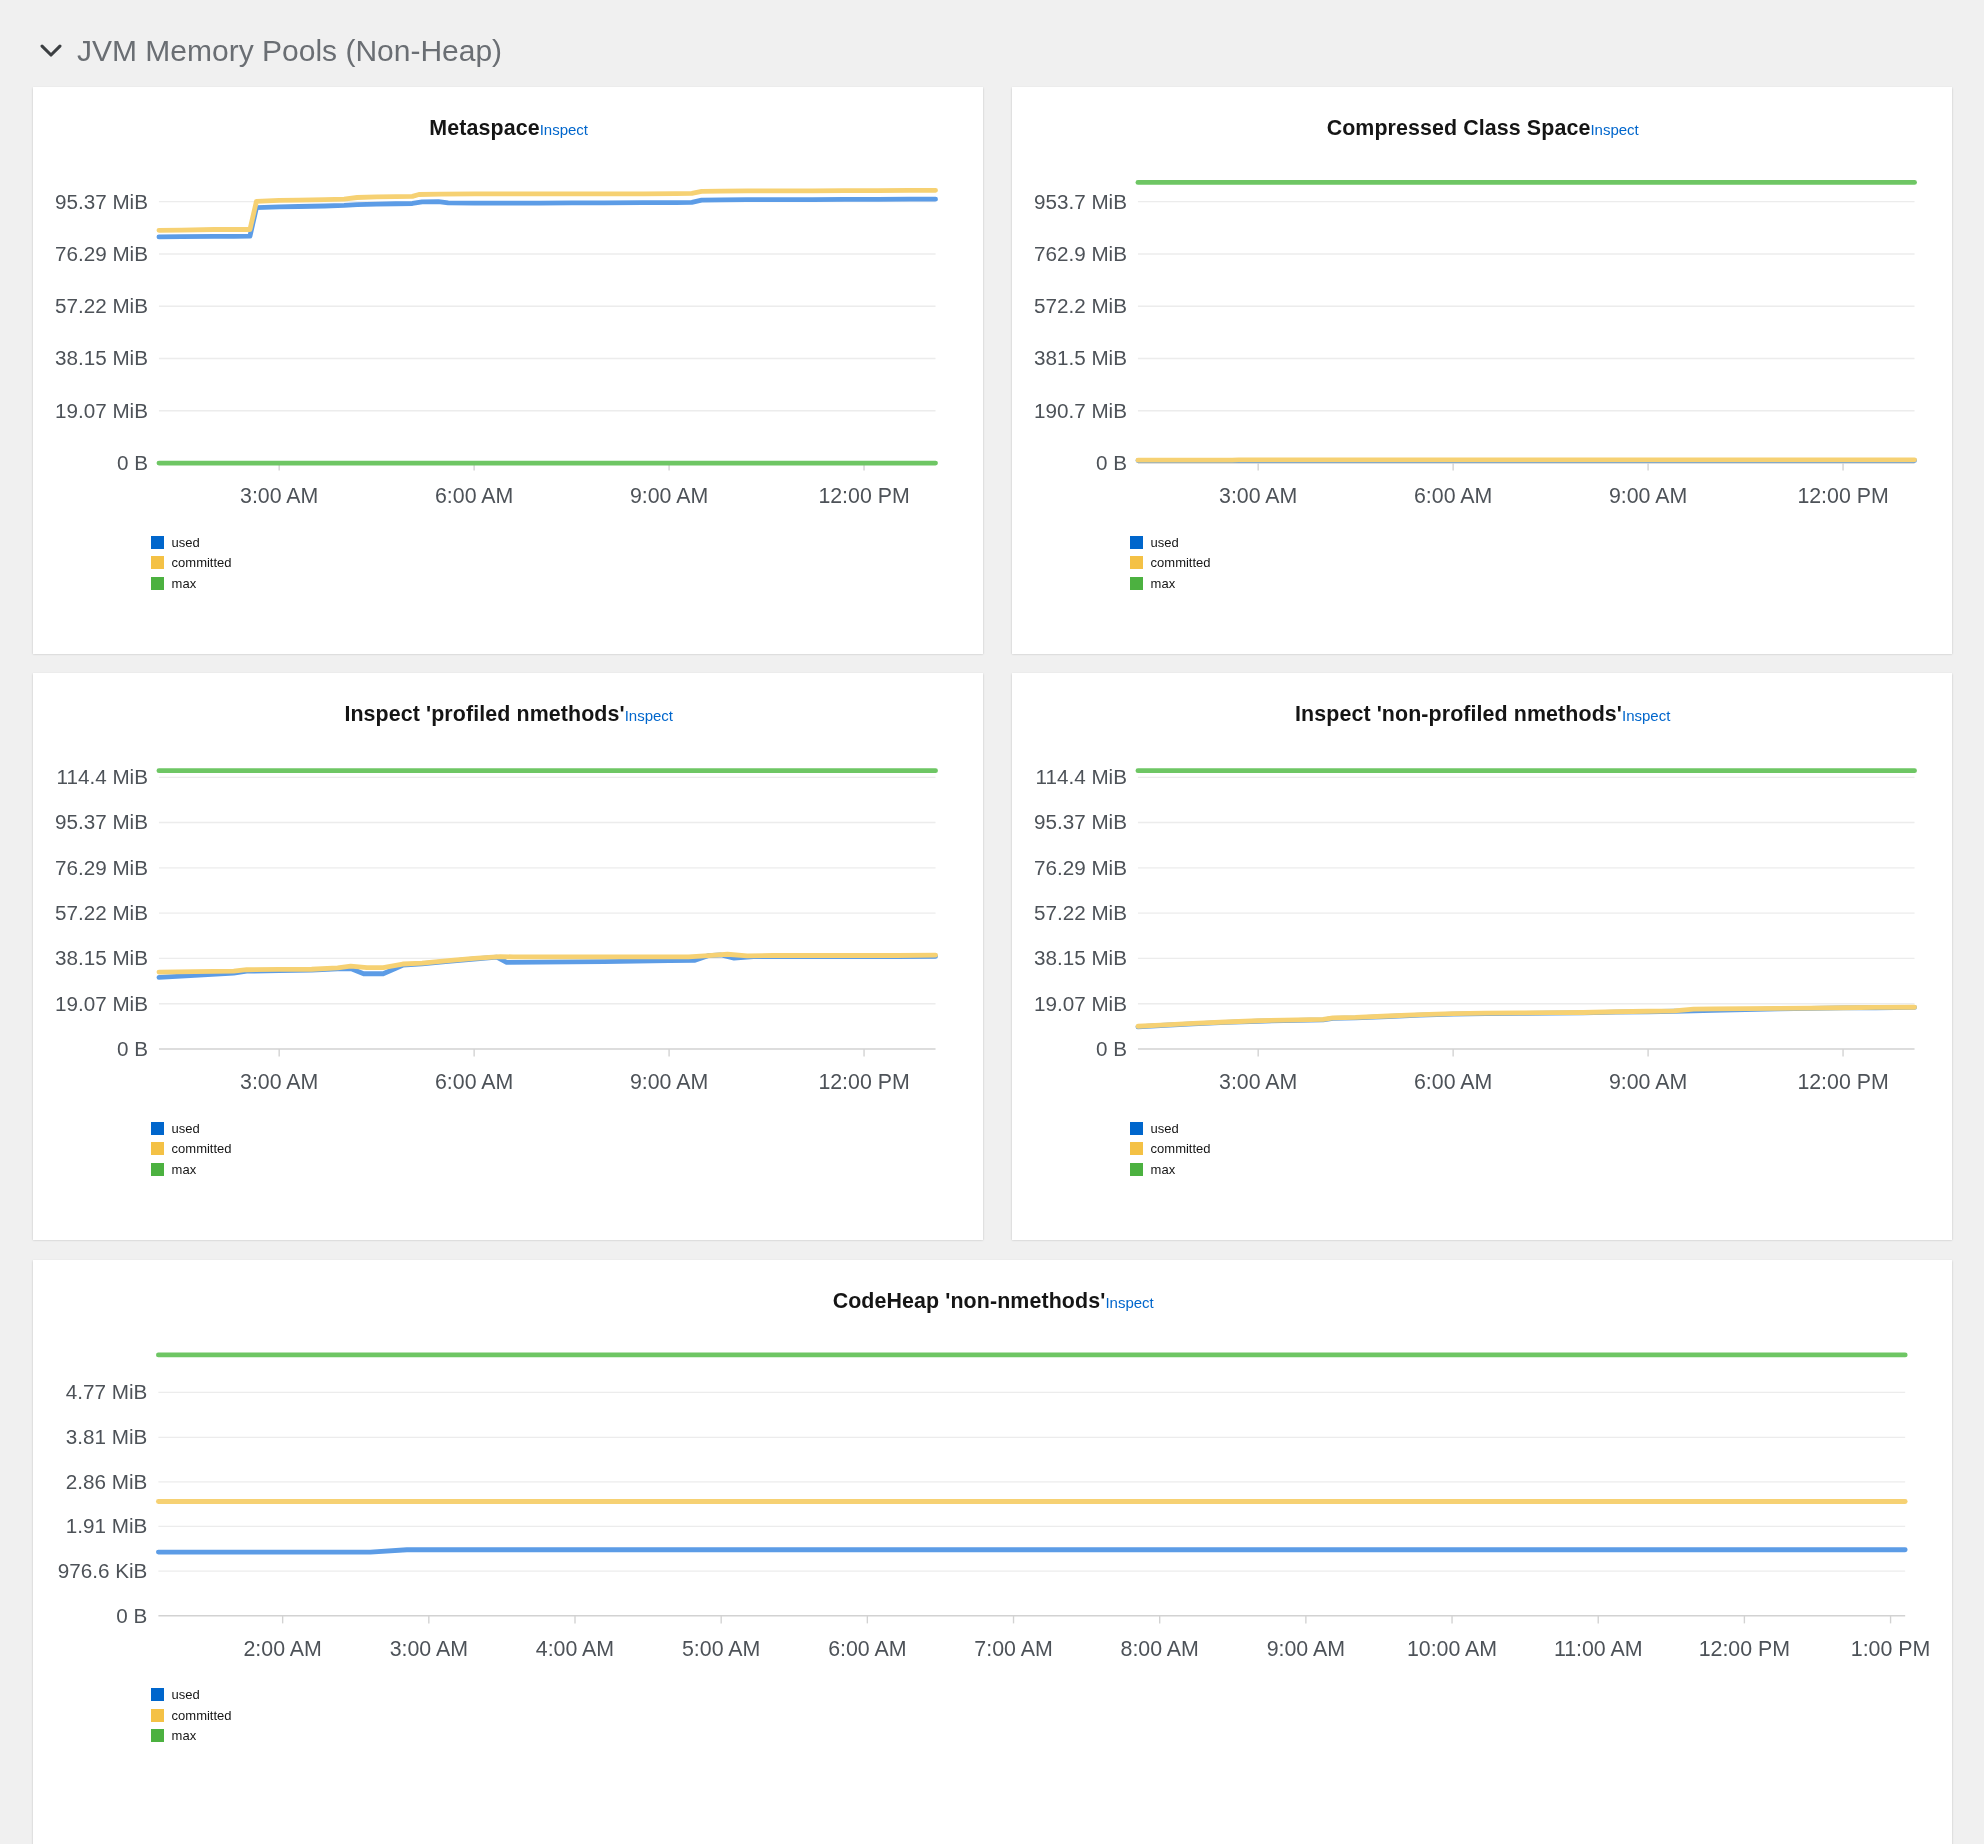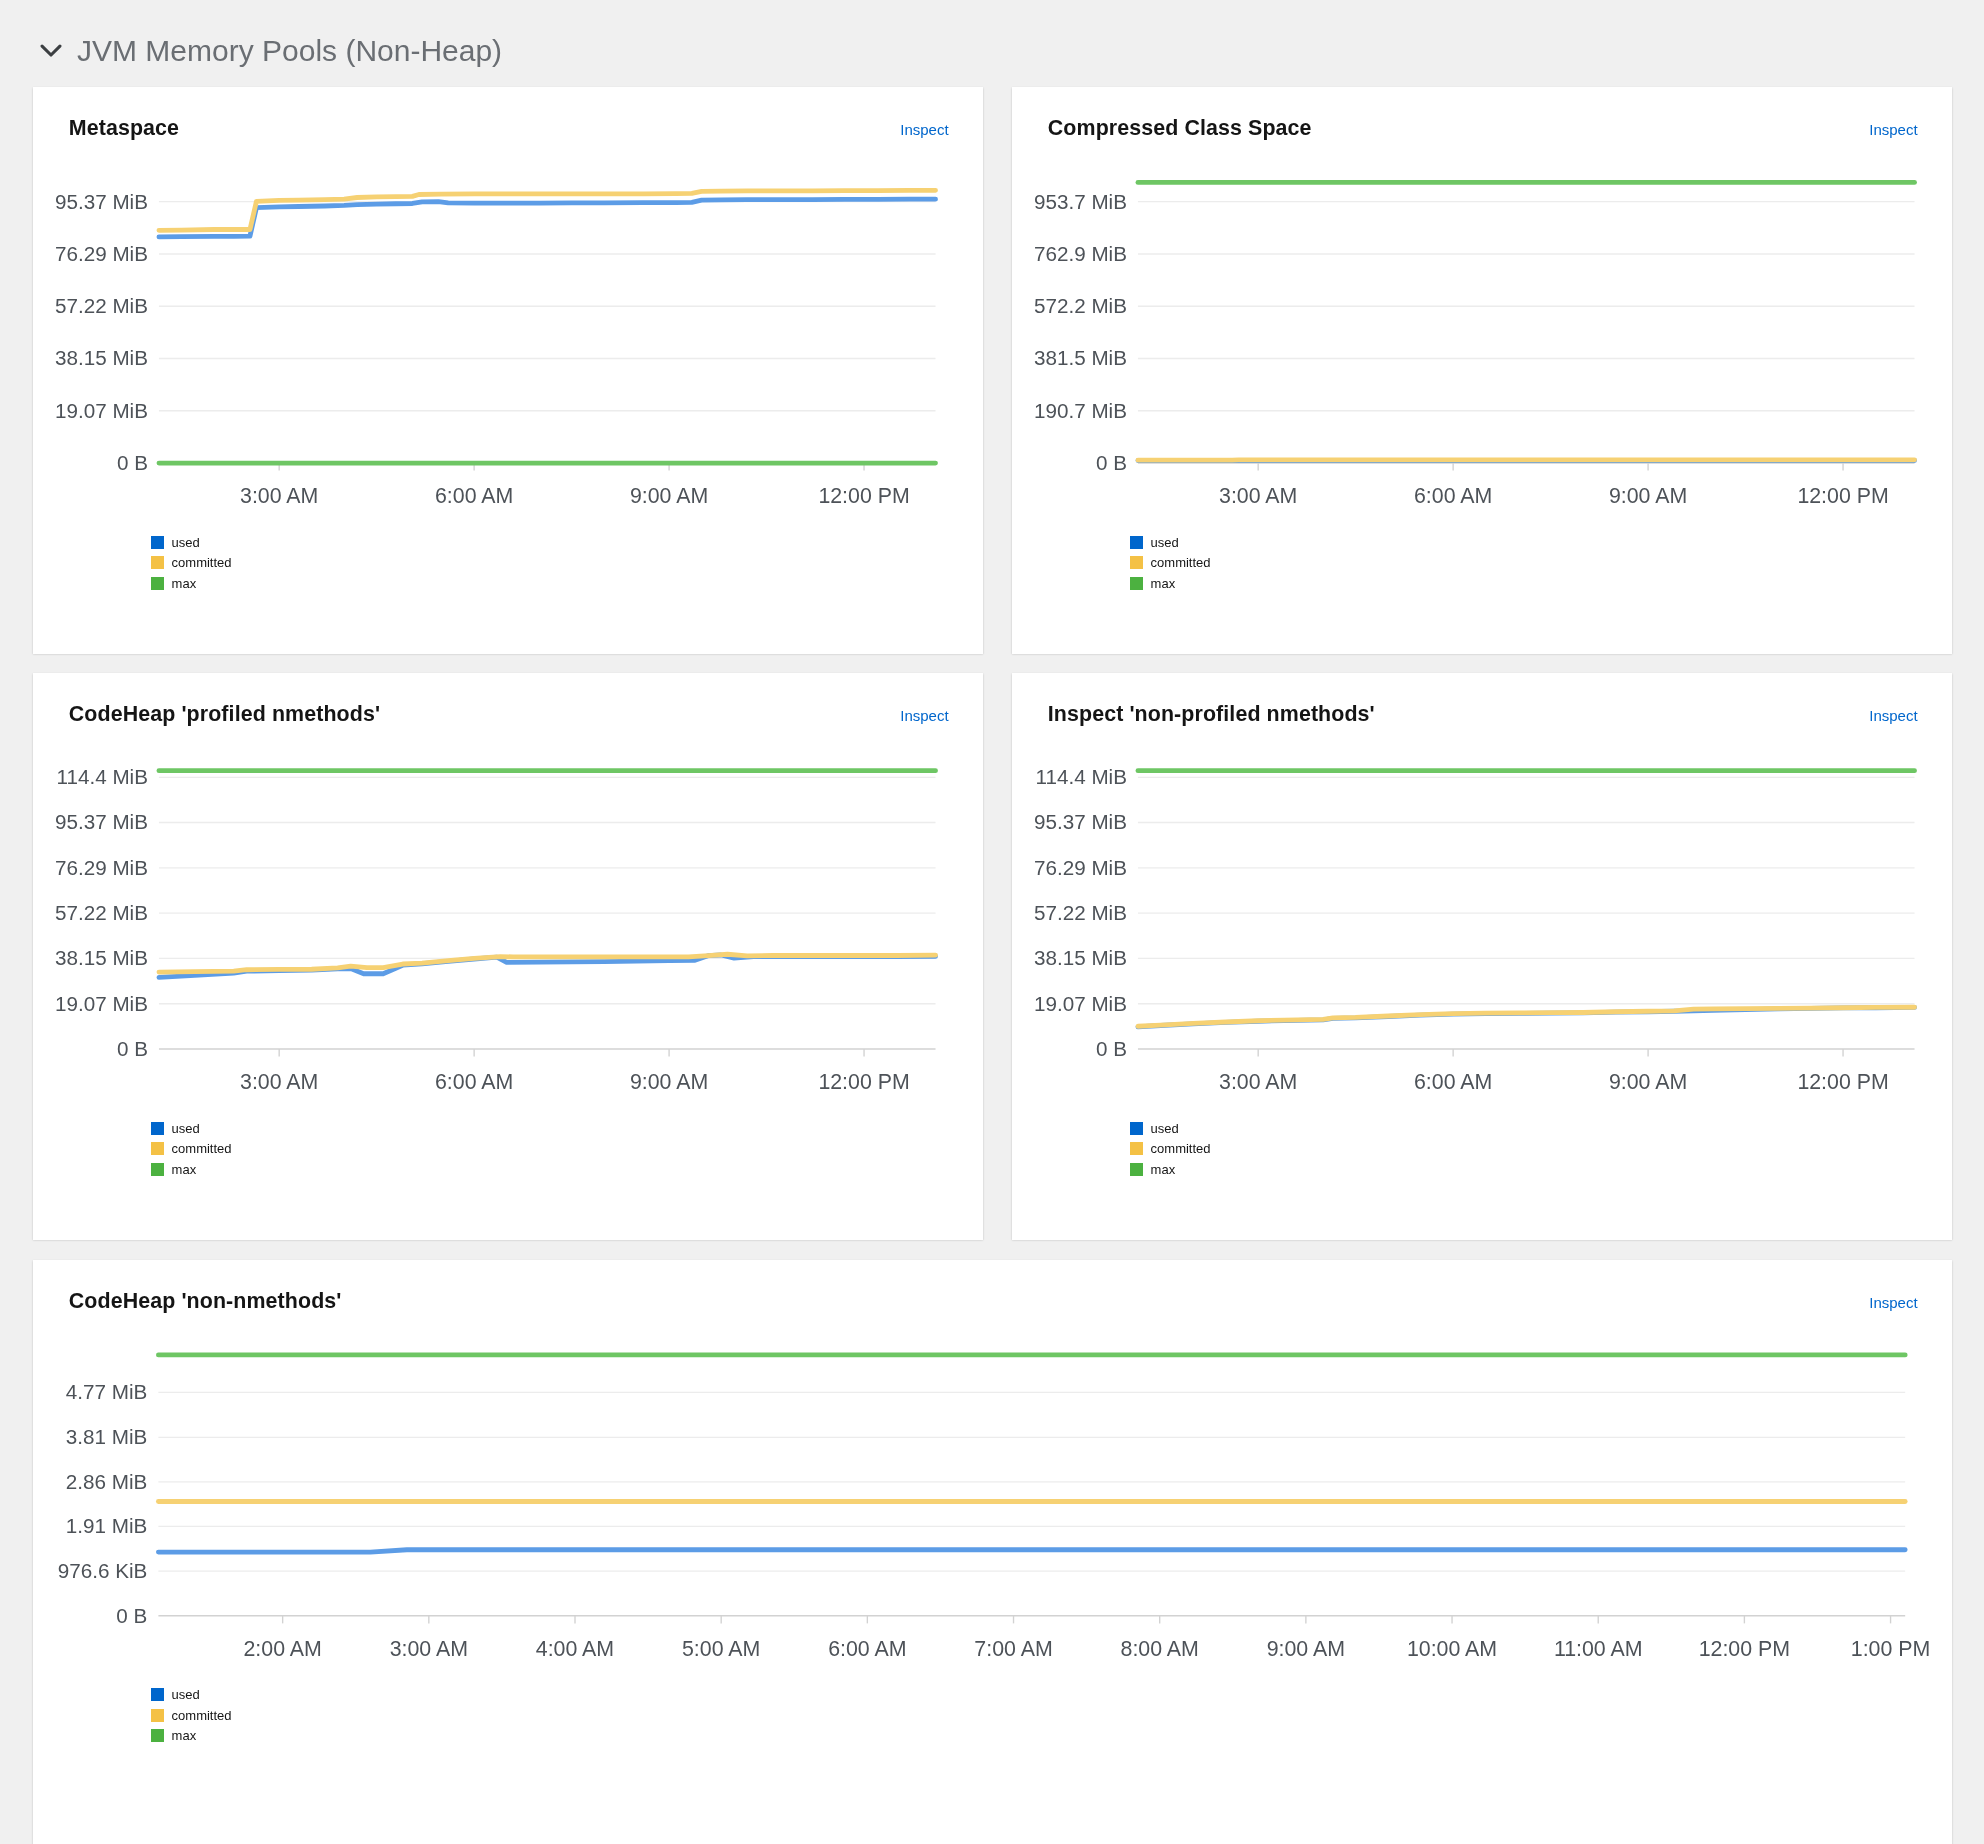--- a/index.html
+++ b/index.html
@@ -31,21 +31,21 @@
   .card{
     box-sizing:border-box;
     background:#FFFFFF;
     box-shadow:0 0.7px 2.1px rgba(3,3,3,0.18), 0 0 0.7px rgba(3,3,3,0.10);
     padding:29px 22px 16.5px 22px;
     height:567px;
     overflow:hidden;
   }
   .card.wide{grid-column:1 / -1;height:588px;}
   .card-head{
-    display:flex;justify-content:space-between;align-items:baseline;
+    display:flex;justify-content:center;align-items:baseline;
     padding:0 12.4px 0 13.8px;
   }
   .card-title{
     font-size:21.4px;font-weight:bold;color:#151515;letter-spacing:0.1px;
   }
   .inspect-link{
     font-size:15px;color:#0066CC;text-decoration:none;cursor:pointer;
   }
   .chart{display:block;margin-top:26px;}
   .card.wide .chart{margin-top:19.3px;}
@@ -159,21 +159,21 @@
         </div>
         <div class="legend-item">
           <span class="legend-swatch" style="background: rgb(76, 177, 64);"></span>
           <span class="legend-label">max</span>
         </div>
       </div>
   </div>
 
   <div class="card">
     <div class="card-head">
-      <span class="card-title">CodeHeap 'profiled nmethods'</span>
+      <span class="card-title">Inspect 'profiled nmethods'</span>
       <a class="inspect-link">Inspect</a>
     </div>
     <svg class="chart" viewBox="0 0 1314 520" width="906" height="358">
         <line x1="150" y1="35.31999999999999" x2="1278" y2="35.31999999999999" stroke="#ECECEC" stroke-width="2"></line>
         <text x="134" y="45.31999999999999" text-anchor="end" fill="#4D5258" font-size="30">114.4 MiB</text>
         <line x1="150" y1="100.97349999999994" x2="1278" y2="100.97349999999994" stroke="#ECECEC" stroke-width="2"></line>
         <text x="134" y="110.97349999999994" text-anchor="end" fill="#4D5258" font-size="30">95.37 MiB</text>
         <line x1="150" y1="166.79949999999997" x2="1278" y2="166.79949999999997" stroke="#ECECEC" stroke-width="2"></line>
         <text x="134" y="176.79949999999997" text-anchor="end" fill="#4D5258" font-size="30">76.29 MiB</text>
         <line x1="150" y1="232.591" x2="1278" y2="232.591" stroke="#ECECEC" stroke-width="2"></line>

